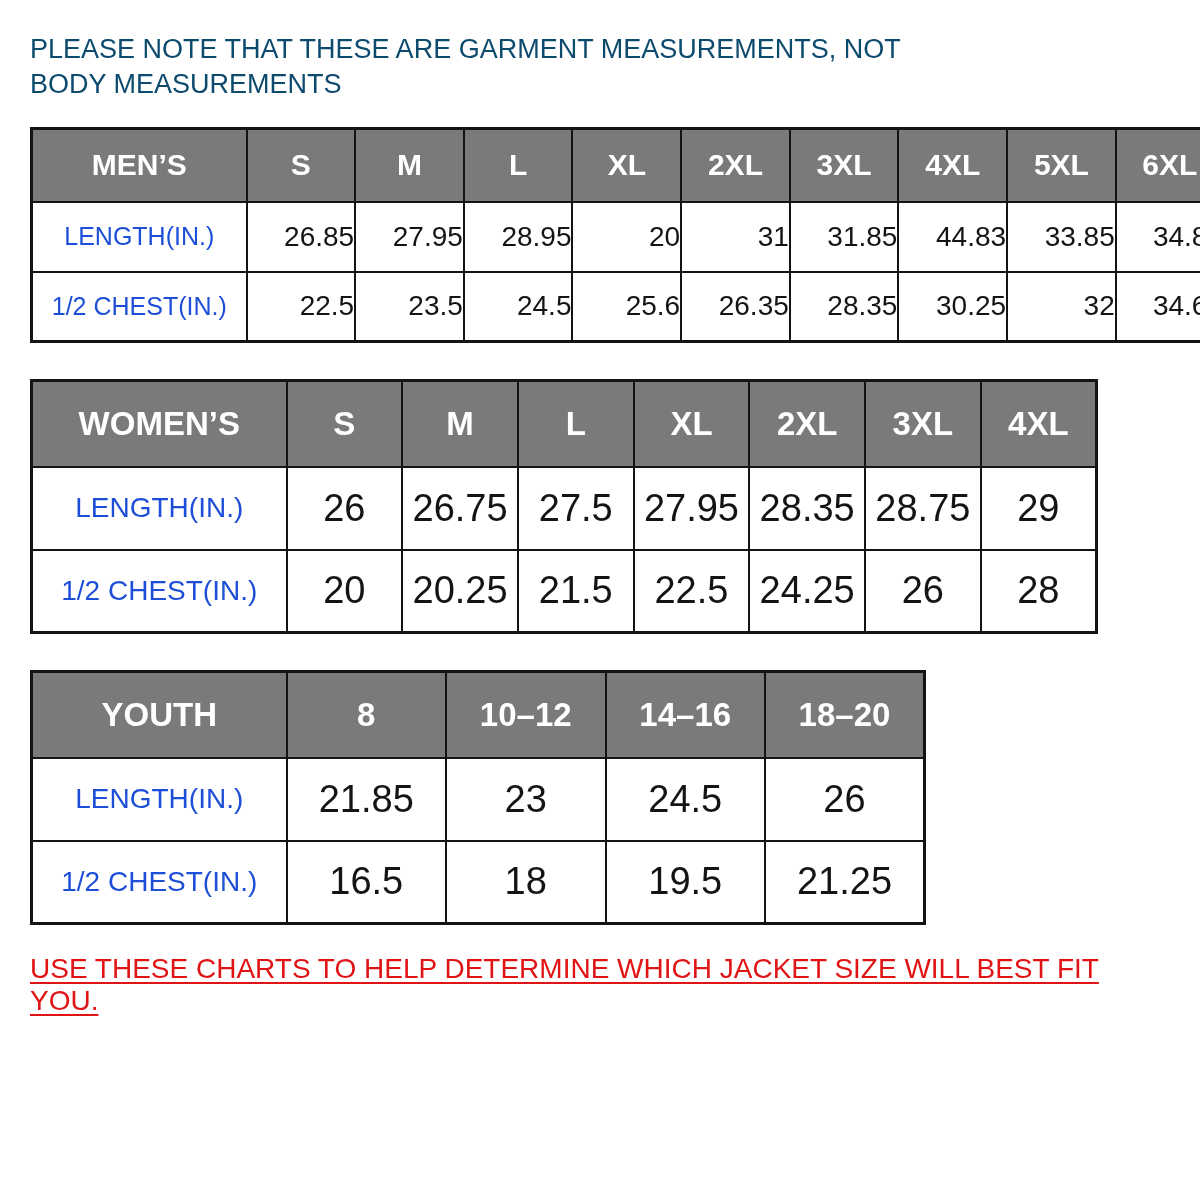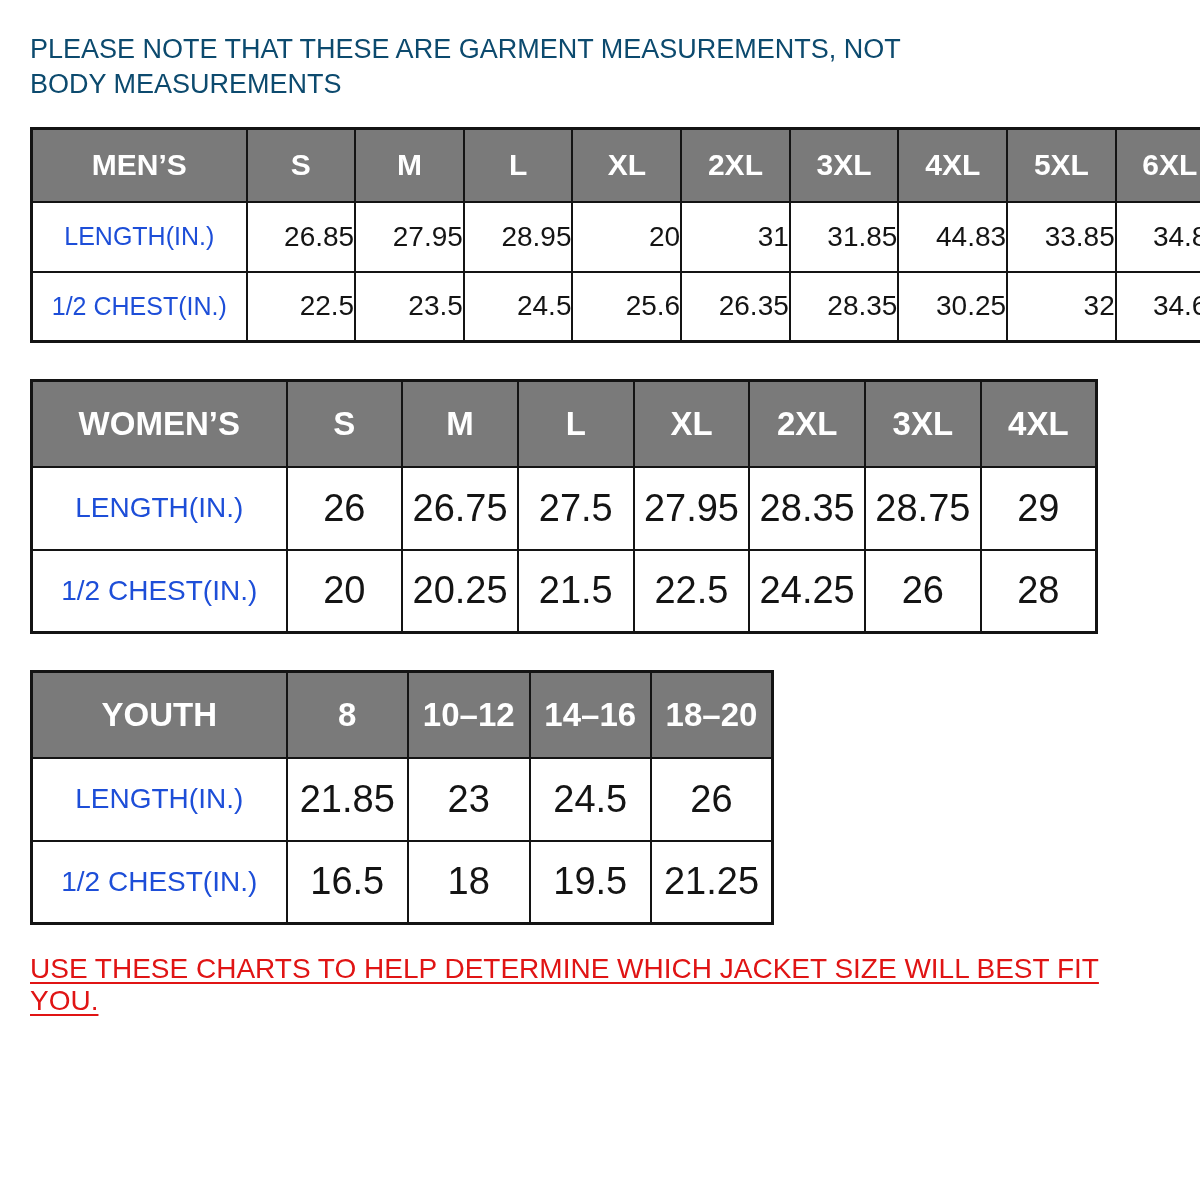--- a/index.html
+++ b/index.html
@@ -84,21 +84,21 @@
   table.mens col.label-col { width: 215px; }
   table.mens thead tr { height: 73px; }
   table.mens tbody tr { height: 70px; }
   table.mens thead th { font-size: 30px; }
   table.mens th.rowlabel { font-size: 25px; }
   table.mens td { font-size: 28px; text-align: right; }
 
   
   table.womens, table.youth { margin-top: 36px; }
   table.womens { width: 1068px; }
-  table.youth  { width: 744px; }
+  table.youth  { width: 896px; }
   table.womens col.label-col, table.youth col.label-col { width: 255px; }
   table.womens thead tr, table.youth thead tr { height: 86px; }
   table.womens tbody tr, table.youth tbody tr { height: 83px; }
   table.womens thead th, table.youth thead th { font-size: 33px; }
   table.womens th.rowlabel, table.youth th.rowlabel { font-size: 28px; }
   table.womens td, table.youth td { font-size: 38px; }
 </style>
 </head>
 <body>
 

